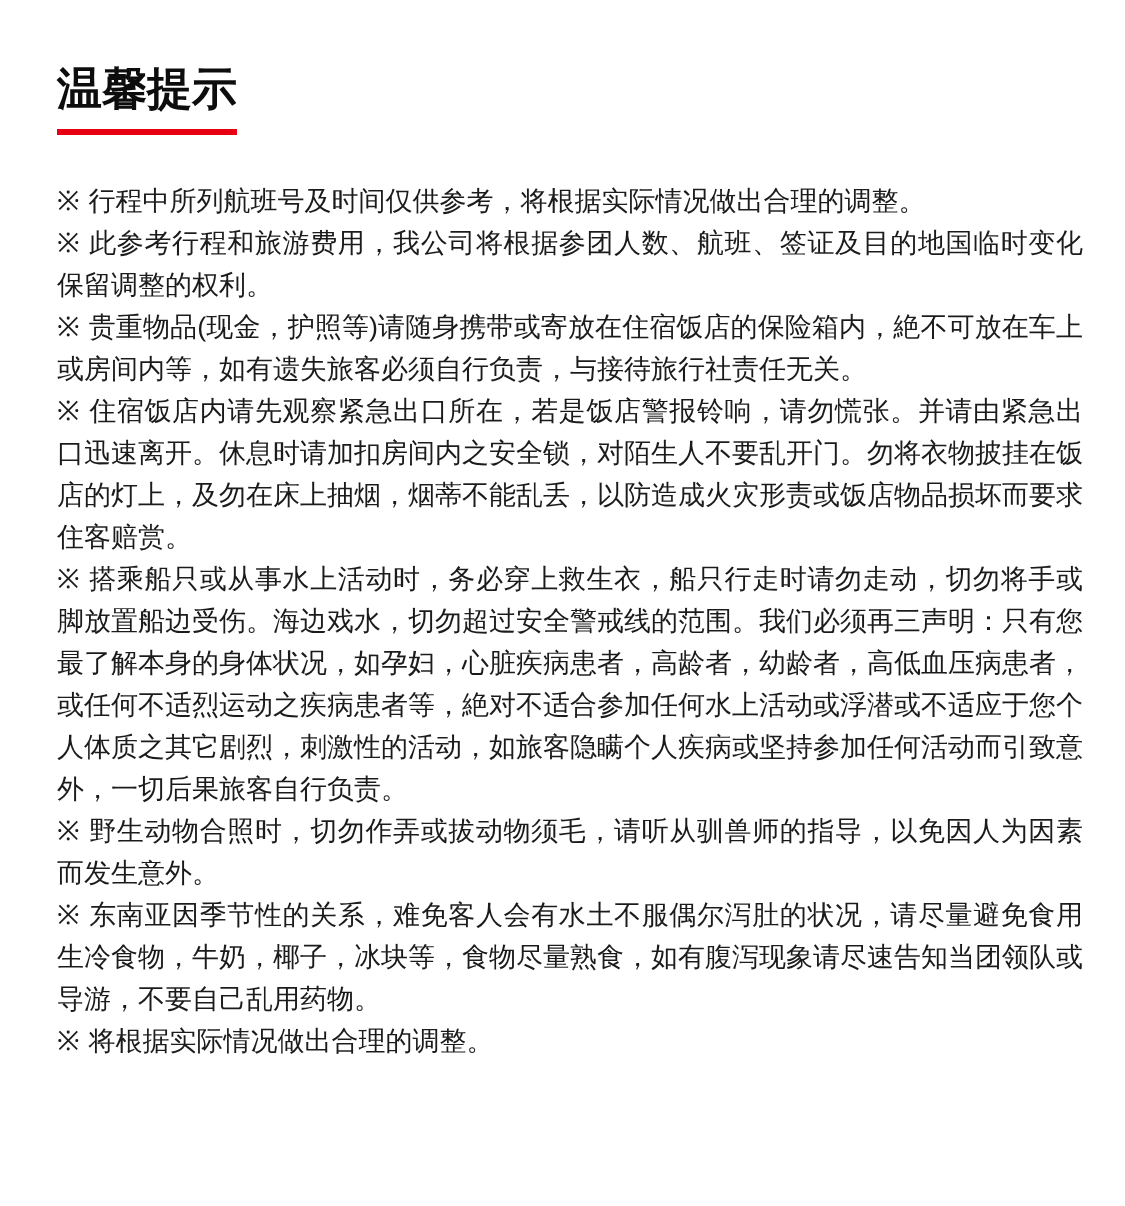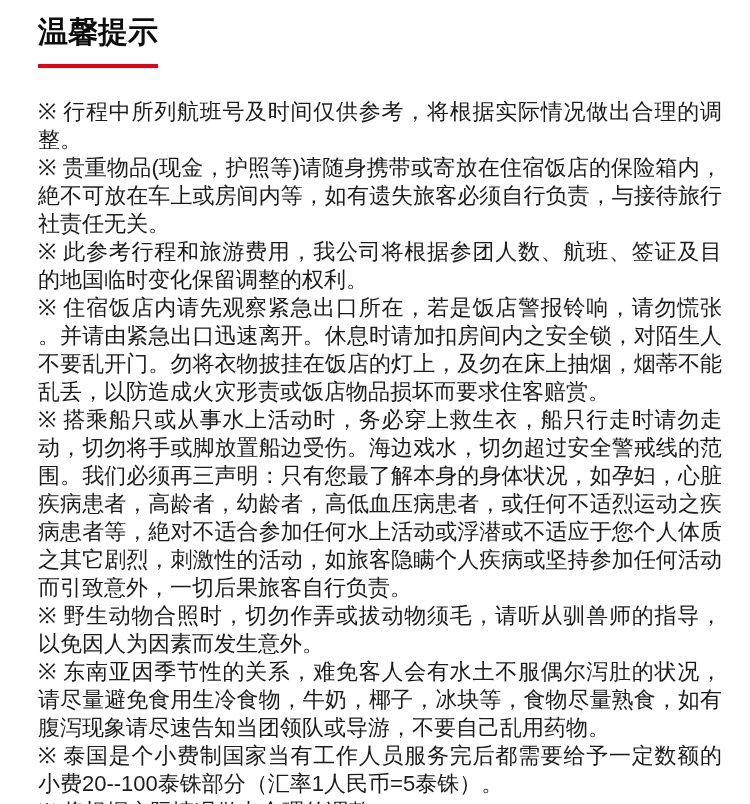--- a/index.html
+++ b/index.html
@@ -19,47 +19,47 @@
   }
   h1.page-title {
     margin: 0 0 30px 0;
     font-size: 30px;
     line-height: 36px;
     font-weight: 700;
     color: #0d0d0d;
   }
   h1.page-title .title-text {
     display: inline-block;
-    padding-bottom: 14px;
+    padding-bottom: 8px;
     border-bottom: 4px solid #ec4899; 
+    margin-top: 28px;
   }
   .notice {
     margin: 0;
-    font-size: 22px;
+    font-size: 18px;
     line-height: 28px;
     text-align: justify;
     word-break: break-all;
     line-break: anywhere;
     color: #1b1b1b;
   }
   .notice .marker {
     margin-right: 6px;
   }
 </style>
 </head>
 <body style="background: rgb(255, 255, 255); color: rgb(27, 27, 27);">
 
 <div class="content">
   <h1 class="page-title">
     <span class="title-text" style="border-bottom-color: rgb(230, 0, 18);">温馨提示</span>
   </h1>
   <div id="notice-list">
       <p class="notice"><span class="marker">※</span><span>行程中所列航班号及时间仅供参考，将根据实际情况做出合理的调整。</span></p>
+      <p class="notice"><span class="marker">※</span><span>此参考行程和旅游费用，我公司将根据参团人数、航班、签证及目的地国临时变化保留调整的权利。</span></p>
       <p class="notice"><span class="marker">※</span><span>贵重物品(现金，护照等)请随身携带或寄放在住宿饭店的保险箱内，絶不可放在车上或房间内等，如有遗失旅客必须自行负责，与接待旅行社责任无关。</span></p>
-      <p class="notice"><span class="marker">※</span><span>此参考行程和旅游费用，我公司将根据参团人数、航班、签证及目的地国临时变化保留调整的权利。</span></p>
       <p class="notice"><span class="marker">※</span><span>住宿饭店内请先观察紧急出口所在，若是饭店警报铃响，请勿慌张。并请由紧急出口迅速离开。休息时请加扣房间内之安全锁，对陌生人不要乱开门。勿将衣物披挂在饭店的灯上，及勿在床上抽烟，烟蒂不能乱丢，以防造成火灾形责或饭店物品损坏而要求住客赔赏。</span></p>
       <p class="notice"><span class="marker">※</span><span>搭乘船只或从事水上活动时，务必穿上救生衣，船只行走时请勿走动，切勿将手或脚放置船边受伤。海边戏水，切勿超过安全警戒线的范围。我们必须再三声明：只有您最了解本身的身体状况，如孕妇，心脏疾病患者，高龄者，幼龄者，高低血压病患者，或任何不适烈运动之疾病患者等，絶对不适合参加任何水上活动或浮潜或不适应于您个人体质之其它剧烈，刺激性的活动，如旅客隐瞒个人疾病或坚持参加任何活动而引致意外，一切后果旅客自行负责。</span></p>
       <p class="notice"><span class="marker">※</span><span>野生动物合照时，切勿作弄或拔动物须毛，请听从驯兽师的指导，以免因人为因素而发生意外。</span></p>
       <p class="notice"><span class="marker">※</span><span>东南亚因季节性的关系，难免客人会有水土不服偶尔泻肚的状况，请尽量避免食用生冷食物，牛奶，椰子，冰块等，食物尽量熟食，如有腹泻现象请尽速告知当团领队或导游，不要自己乱用药物。</span></p>
-      <p class="notice"><span class="marker">※</span><span>泰国是个小费制国家当有工作人员服务完后都需要给予一定数额的小费20--100泰铢部分（汇率1人民币=5泰铢）。</span></p>
       <p class="notice"><span class="marker">※</span><span>将根据实际情况做出合理的调整。</span></p>
     </div>
 </div>
 
 </body></html>

